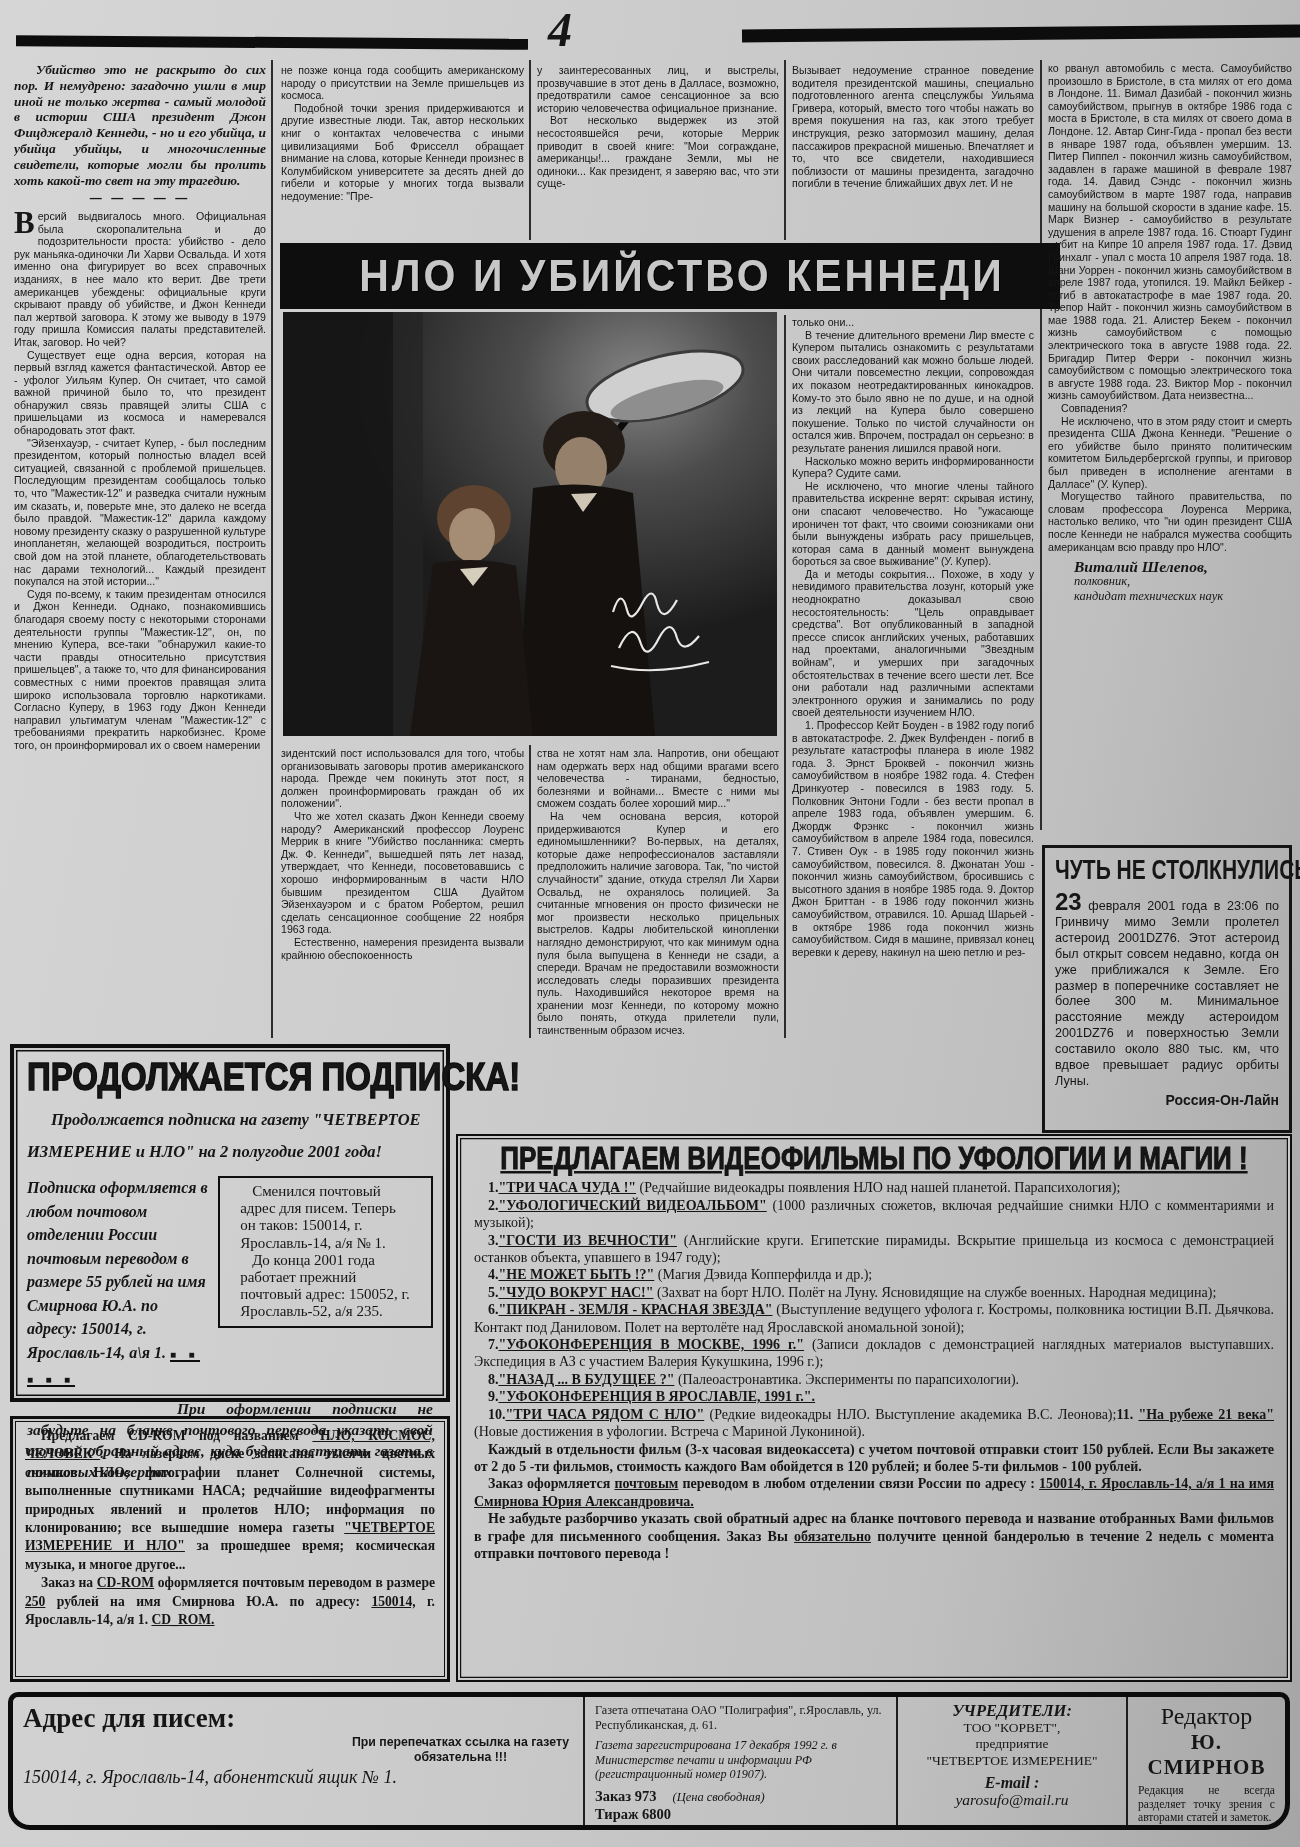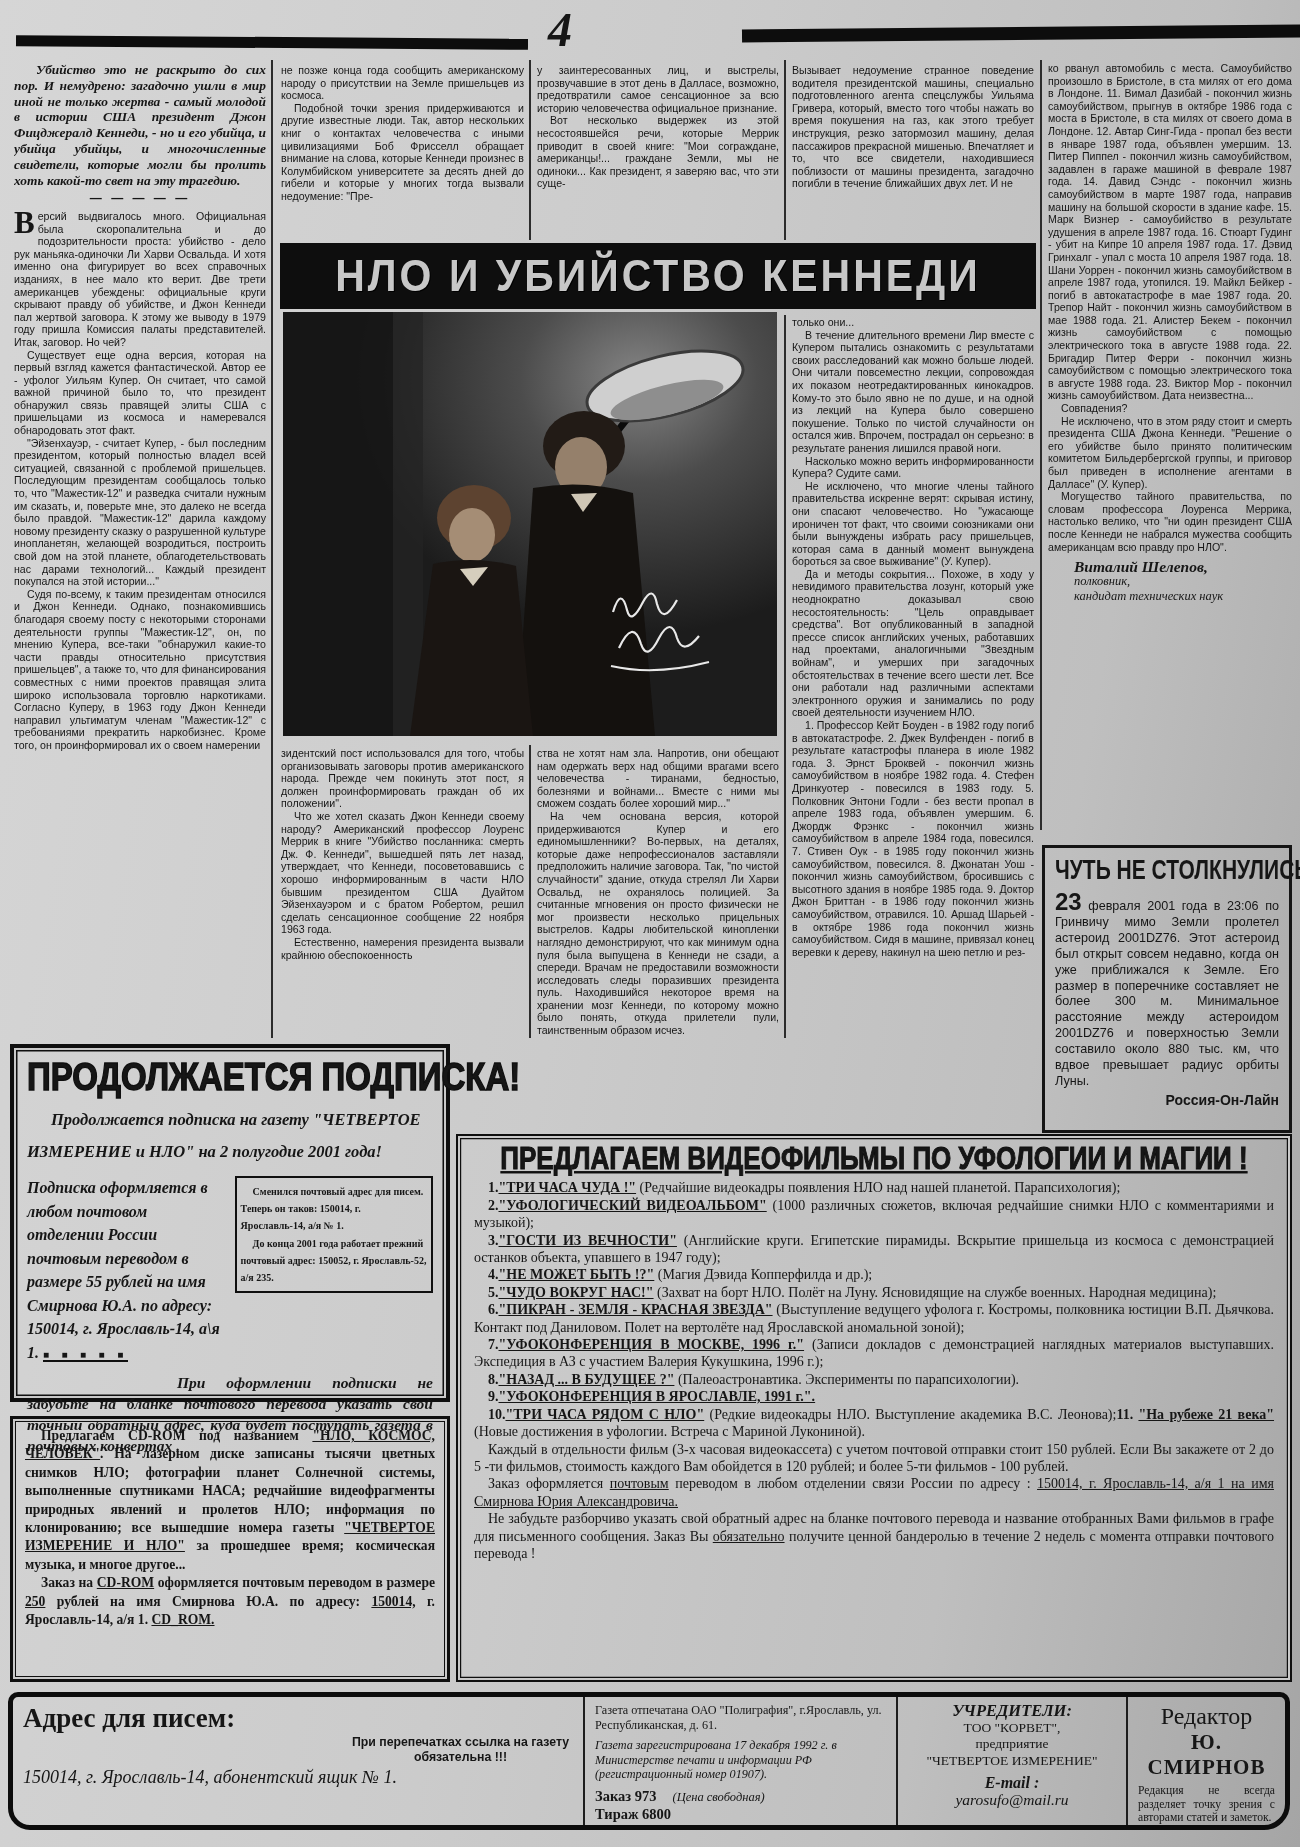--- a/index.html
+++ b/index.html
@@ -18,21 +18,21 @@
   .col { position:absolute; overflow:hidden; font-size:10.6px; line-height:12.6px; text-align:justify; }
   .bp { margin:0; text-indent:13px; }
   .cont { text-indent:0; }
   .lead { font-family:"Liberation Serif",serif; font-weight:bold; font-style:italic;
           font-size:13.4px; line-height:15.8px; text-indent:22px; margin:0; text-align:justify; }
   .sep { text-align:center; font-weight:bold; letter-spacing:3px; font-size:12px; margin:4px 0 5px; }
   .dropcap { float:left; font-family:"Liberation Serif",serif; font-weight:bold;
              font-size:31px; line-height:26px; padding-right:3px; }
   
   .headline { position:absolute; left:280px; top:243px; width:756px; height:66px; background:#0e0e0e;
-              display:flex; align-items:center; justify-content:center; }
+              display:flex; align-items:center; justify-content:center;padding-left:24px; }
   .headline span { color:#c7c7c7; font-weight:bold; font-size:41px; letter-spacing:3px;
                    white-space:nowrap; transform:scaleY(1.1); text-shadow:1px 1px 0 #000; }
   
   .photo { position:absolute; left:283px; top:312px; width:494px; height:424px; background:#141414; }
   
   .sig { margin-top:8px; padding-left:26px; font-family:"Liberation Serif",serif; text-align:left; }
   .sig-name { font-weight:bold; font-style:italic; font-size:15.5px; }
   .sig-sub { font-style:italic; font-size:12.5px; line-height:15px; }
   
   .nearmiss { position:absolute; left:1042px; top:845px; width:250px; height:288px;
@@ -47,22 +47,22 @@
             border:4px solid #0f0f0f; box-shadow:inset 0 0 0 2px #c9c9c9, inset 0 0 0 3.5px #0f0f0f;
             padding:8px 13px; font-family:"Liberation Serif",serif; }
   .sub-title { font-family:"Liberation Sans",sans-serif; font-weight:bold; font-size:33px;
                text-align:center; transform:scaleY(1.15); white-space:nowrap; margin:2px 0 8px;
                -webkit-text-stroke:1.2px #0f0f0f; }
   .sub-intro { font-weight:bold; font-style:italic; font-size:16.5px; line-height:32px;
                text-indent:24px; margin:4px 0 8px; }
   .sub-row { display:flex; gap:10px; }
   .sub-left { flex:1.06; font-weight:bold; font-style:italic; font-size:16px; line-height:23.5px; margin:0; }
   .squares { font-size:10px; letter-spacing:5px; border-bottom:2px solid #0f0f0f; font-style:normal; }
-  .sub-inner { flex:1; border:2.5px solid #0f0f0f; padding:5px 4px; font-weight:bold;
-               font-size:10px; line-height:17.2px; align-self:flex-start; }
+  .sub-inner { flex:1; border:2.5px solid #0f0f0f; padding:5px 20px; font-weight:normal;
+               font-size:15px; line-height:17.2px; align-self:flex-start; }
   .sub-inner p { margin:0; text-indent:12px; }
   .sub-note { font-weight:bold; font-style:italic; font-size:15.5px; line-height:21px;
               text-indent:150px; margin:6px 0 0; text-align:justify; }
   
   .cdbox { position:absolute; left:10px; top:1416px; width:440px; height:266px; box-sizing:border-box;
            border:3px solid #0f0f0f; box-shadow:inset 0 0 0 2px #c9c9c9, inset 0 0 0 3px #0f0f0f;
            padding:8px 12px; font-family:"Liberation Serif",serif; font-weight:bold;
            font-size:13.6px; line-height:18.4px; overflow:hidden; }
   .cdbox p { margin:0; text-indent:16px; text-align:justify; }
   .u { text-decoration:underline; }
@@ -70,21 +70,21 @@
   .vidbox { position:absolute; left:456px; top:1134px; width:836px; height:548px; box-sizing:border-box;
             border:2.5px solid #0f0f0f; box-shadow:inset 0 0 0 2px #c9c9c9, inset 0 0 0 3.2px #0f0f0f;
             padding:8px 16px; font-family:"Liberation Serif",serif; font-size:14px; line-height:17.4px;
             overflow:hidden; }
   .vid-title { font-family:"Liberation Sans",sans-serif; font-weight:bold; font-size:26px;
                text-align:center; transform:scaleY(1.2); white-space:nowrap; margin:6px 0 12px;
                text-decoration:underline; -webkit-text-stroke:0.8px #0f0f0f; }
   .vitem { margin:0; text-indent:14px; text-align:justify; }
   .vnum { font-weight:bold; }
   .vtitle { font-weight:bold; text-decoration:underline; }
-  .vpar { margin:0; text-indent:14px; text-align:justify; font-weight:normal; }
+  .vpar { margin:0; text-indent:14px; text-align:justify; font-weight:bold; }
   
   .footer { position:absolute; left:8px; top:1692px; width:1282px; height:138px; box-sizing:border-box;
             border:5px solid #0c0c0c; border-radius:10px 10px 26px 22px;
             display:grid; grid-template-columns:570px 313px 230px 1fr; }
   .fcell { padding:6px 10px; overflow:hidden; }
   .fcell + .fcell { border-left:2px solid #1d1d1d; }
   .addr-row { display:flex;flex-direction:column; }
   .addr-title { font-family:"Liberation Serif",serif; font-weight:bold; font-size:27px; }
   .reprint { font-weight:bold; font-size:12.3px; line-height:14.8px; text-align:center;
              width:225px; margin-left:auto; padding-top:1px; }

